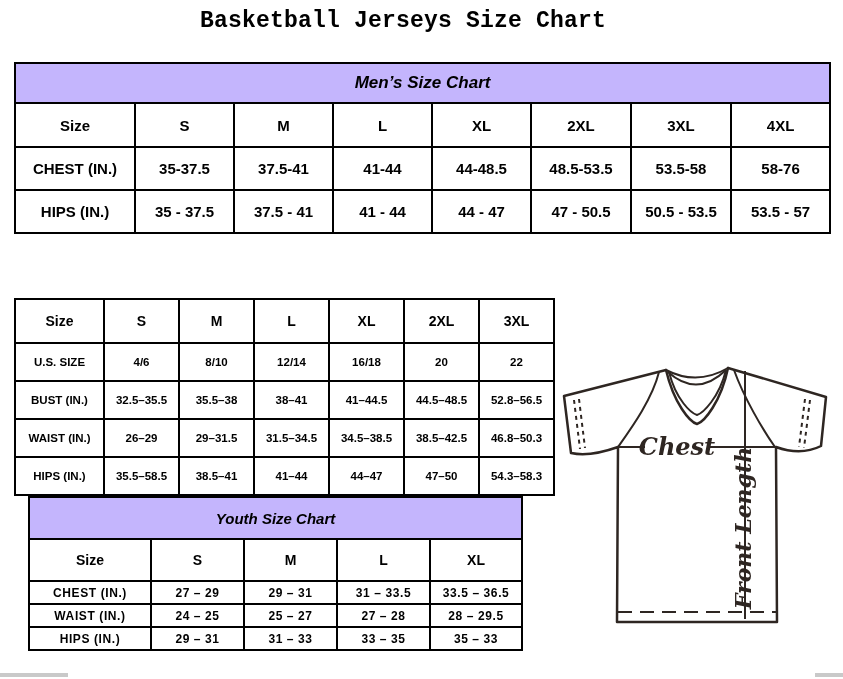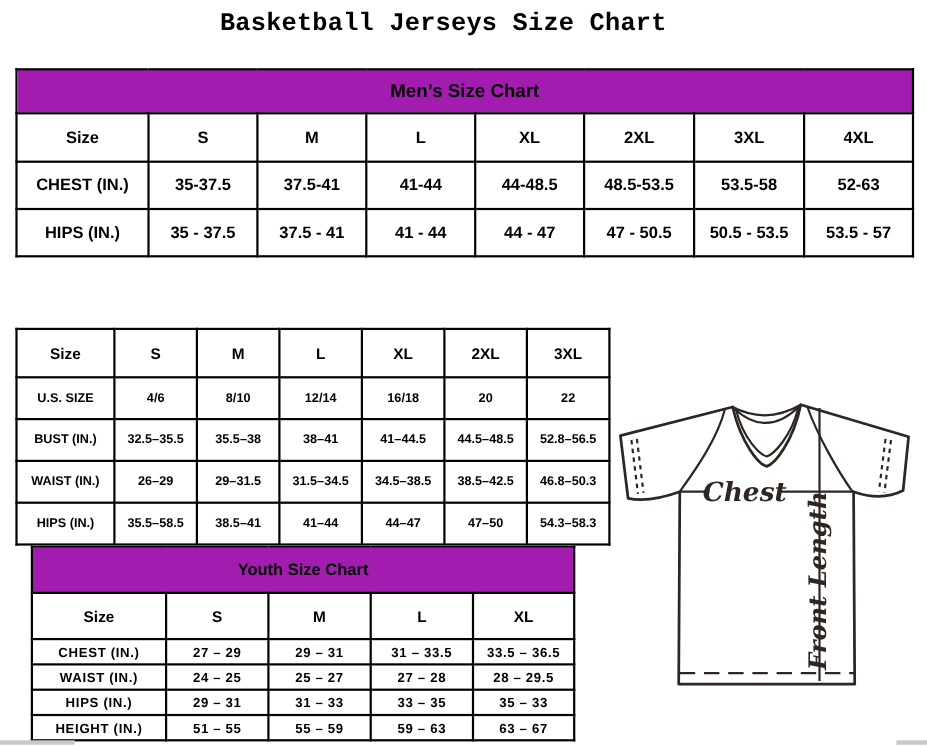--- a/index.html
+++ b/index.html
@@ -25,21 +25,21 @@
   }
   th, td {
     border:2px solid #000;
     text-align:center;
     vertical-align:middle;
     font-weight:bold;
     padding:0;
     overflow:hidden;
     white-space:nowrap;
   }
-  .band { background:#a21caf; font-size:17px; }
+  .band { background:#c4b5fd; font-size:17px;font-style:italic; }
 
   
   #men-table { left:14px; top:62px; width:815px; }
   #men-table .band { font-size:17px; }
   #men-table tr.band-row    { height:40px; }
   #men-table tr.size-row    { height:44px; font-size:15px; }
   #men-table tr.data-row    { height:43px; font-size:15px; }
 
   
   #women-table { left:14px; top:298px; width:539px; }
@@ -101,21 +101,21 @@
     <th>4XL</th>
   </tr>
   <tr class="data-row">
     <td>CHEST (IN.)</td>
     <td>35-37.5</td>
     <td>37.5-41</td>
     <td>41-44</td>
     <td>44-48.5</td>
     <td>48.5-53.5</td>
     <td>53.5-58</td>
-    <td>52-63</td>
+    <td>58-76</td>
   </tr>
   <tr class="data-row">
     <td>HIPS (IN.)</td>
     <td>35 - 37.5</td>
     <td>37.5 - 41</td>
     <td>41 - 44</td>
     <td>44 - 47</td>
     <td>47 - 50.5</td>
     <td>50.5 - 53.5</td>
     <td>53.5 - 57</td>
@@ -215,27 +215,20 @@
     <td>27 – 28</td>
     <td>28 – 29.5</td>
   </tr>
   <tr class="data-row">
     <td>HIPS (IN.)</td>
     <td>29 – 31</td>
     <td>31 – 33</td>
     <td>33 – 35</td>
     <td>35 – 33</td>
   </tr>
-  <tr class="data-row">
-    <td>HEIGHT (IN.)</td>
-    <td>51 – 55</td>
-    <td>55 – 59</td>
-    <td>59 – 63</td>
-    <td>63 – 67</td>
-  </tr>
 </tbody>
   </table>
 
 <div id="jersey">
   <svg viewBox="0 0 272 268" xmlns="http://www.w3.org/2000/svg">
 
     <path class="jersey-stroke" d="M 108,10 L 6,36 L 13,93 Q 32,97 60,87 L 59,262 L 219,262 L 218,87 Q 243,96 263,86 L 268,37 L 170,8"></path>
 
     <path class="jersey-thin" d="M 108,10 Q 139,26 170,8"></path>
     <path class="jersey-thin" d="M 110,12 Q 139,38 168,10"></path>

